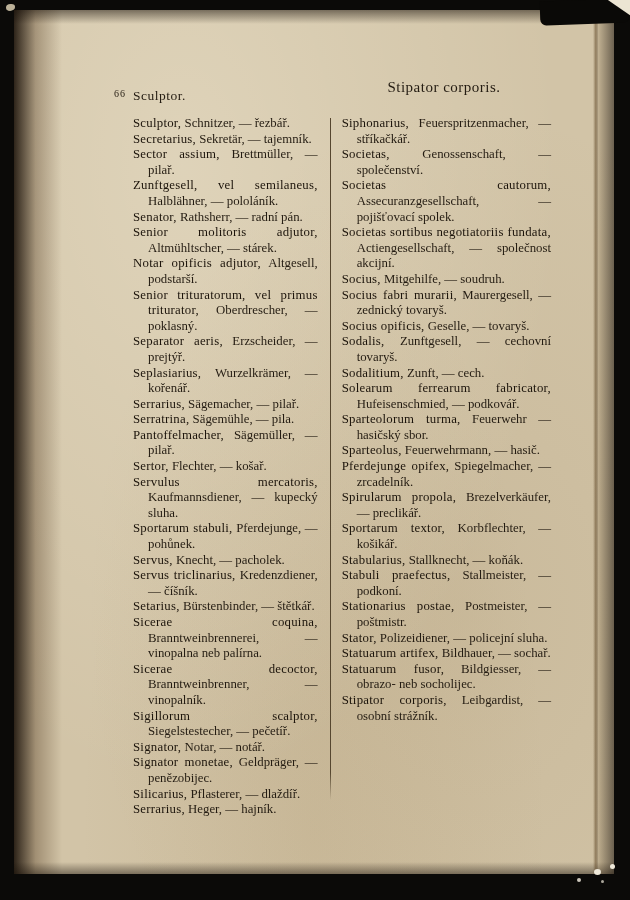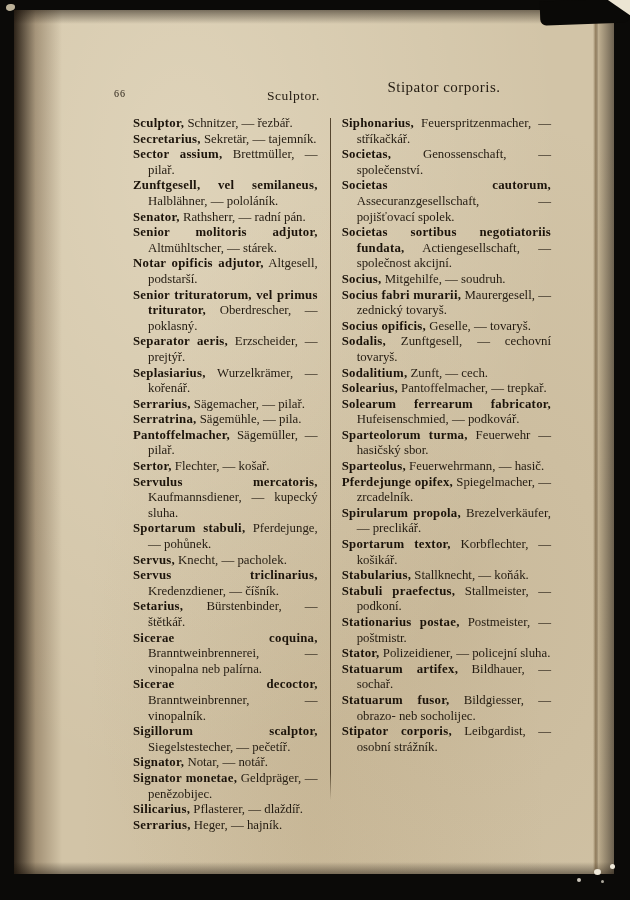--- a/index.html
+++ b/index.html
@@ -17,31 +17,31 @@
     background:linear-gradient(to right, rgba(0,0,0,0), rgba(90,65,32,0.55) 55%, rgba(60,42,20,0.25));}
   .right-edge-band{position:absolute;right:0;top:0;bottom:0;width:16px;
     background:linear-gradient(to right, rgba(120,95,55,0.18), rgba(25,17,9,0.55));}
   .top-shadow{position:absolute;left:0;right:0;top:0;height:14px;
     background:linear-gradient(to bottom, rgba(20,12,5,0.5), rgba(0,0,0,0));}
   .bottom-shadow{position:absolute;left:0;right:0;bottom:0;height:12px;
     background:linear-gradient(to top, rgba(20,12,5,0.45), rgba(0,0,0,0));}
 
   
   #page-number{position:absolute;left:89px;top:78px;font-size:10px;letter-spacing:1px;margin-left:11px;}
-  #running-head-left{position:absolute;left:119px;top:78px;width:187px;text-align:right;font-size:13.5px;letter-spacing:0.5px;}
+  #running-head-left{position:absolute;left:119px;top:78px;width:187px;text-align:left;font-size:13.5px;letter-spacing:0.5px;}
   #running-head-right{position:absolute;left:324px;top:69px;width:212px;text-align:center;font-size:15px;letter-spacing:0.5px;}
 
   
   #columns{position:absolute;left:119px;top:106px;width:418px;display:flex;}
   .column{font-size:12.8px;line-height:15.6px;}
   #column-left{width:187px;}
   #column-right{width:212px;}
   #column-divider{width:1px;background:linear-gradient(to bottom,#55462f 0%,#55462f 96%,rgba(85,70,47,0)); margin:2px 11px 0 12px;height:682px;flex:none;}
   .entry{padding-left:15px;text-indent:-15px;text-align:justify;}
-  .entry .head{font-weight:bold;color:#1c140b;letter-spacing:0.25px;}
+  .entry .head{font-weight:normal;color:#1c140b;letter-spacing:0.25px;}
 
   
   .artifact{position:absolute;}
   #artifact-top-band{left:540px;top:0;width:92px;height:24px;background:#0a0907;transform:rotate(-2deg);border-radius:0 0 10px 6px;}
   #artifact-corner-sliver{right:0;top:0;width:26px;height:18px;background:#ece5d3;clip-path:polygon(15% 0,100% 0,100% 85%);}
   #artifact-top-left-speck{left:6px;top:4px;width:9px;height:7px;background:#cfc3a9;border-radius:50% 40% 55% 45%;opacity:0.9;}
   .speck{position:absolute;background:#efe9da;border-radius:50%;}
   #speck-1{left:594px;top:869px;width:7px;height:6px;}
   #speck-2{left:610px;top:864px;width:5px;height:5px;}
   #speck-3{left:577px;top:878px;width:4px;height:4px;opacity:.85;}
@@ -95,21 +95,20 @@
       <div id="column-right" class="column">
           <div class="entry"><span class="head">Siphonarius,</span> Feuerspritzenmacher, — stříkačkář.</div>
           <div class="entry"><span class="head">Societas,</span> Genossenschaft, — společenství.</div>
           <div class="entry"><span class="head">Societas cautorum,</span> Assecuranzgesellschaft, — pojišťovací spolek.</div>
           <div class="entry"><span class="head">Societas sortibus negotiatoriis fundata,</span> Actiengesellschaft, — společnost akcijní.</div>
           <div class="entry"><span class="head">Socius,</span> Mitgehilfe, — soudruh.</div>
           <div class="entry"><span class="head">Socius fabri murarii,</span> Maurergesell, — zednický tovaryš.</div>
           <div class="entry"><span class="head">Socius opificis,</span> Geselle, — tovaryš.</div>
           <div class="entry"><span class="head">Sodalis,</span> Zunftgesell, — cechovní tovaryš.</div>
           <div class="entry"><span class="head">Sodalitium,</span> Zunft, — cech.</div>
-          <div class="entry"><span class="head">Solearius,</span> Pantoffelmacher, — trepkař.</div>
           <div class="entry"><span class="head">Solearum ferrearum fabricator,</span> Hufeisenschmied, — podkovář.</div>
           <div class="entry"><span class="head">Sparteolorum turma,</span> Feuerwehr — hasičský sbor.</div>
           <div class="entry"><span class="head">Sparteolus,</span> Feuerwehrmann, — hasič.</div>
           <div class="entry"><span class="head">Pferdejunge opifex,</span> Spiegelmacher, — zrcadelník.</div>
           <div class="entry"><span class="head">Spirularum propola,</span> Brezelverkäufer, — preclikář.</div>
           <div class="entry"><span class="head">Sportarum textor,</span> Korbflechter, — košikář.</div>
           <div class="entry"><span class="head">Stabularius,</span> Stallknecht, — koňák.</div>
           <div class="entry"><span class="head">Stabuli praefectus,</span> Stallmeister, — podkoní.</div>
           <div class="entry"><span class="head">Stationarius postae,</span> Postmeister, — poštmistr.</div>
           <div class="entry"><span class="head">Stator,</span> Polizeidiener, — policejní sluha.</div>

